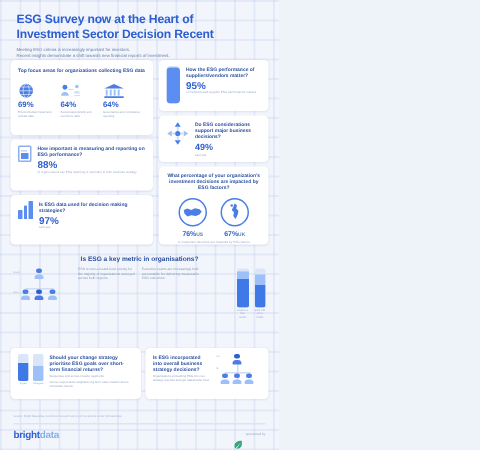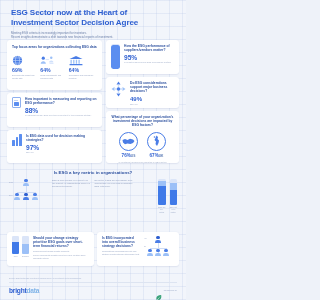--- a/index.html
+++ b/index.html
@@ -131,22 +131,22 @@
   .sp-txt{ font-size:2.2px; color:#9aa8c6; line-height:2.6px; }
 </style>
 </head>
 <body>
 
 <div class="page">
   <div class="grid-bg"></div>
 
   <div class="header">
     <div class="h-title">
-      <div>ESG Sector now at the Heart of</div>
-      <div>Investment Sector Decision Agree</div>
+      <div>ESG Survey now at the Heart of</div>
+      <div>Investment Sector Decision Recent</div>
     </div>
     <div class="h-sub">
       <div>Meeting ESG criteria is increasingly important for investors.</div>
       <div>Recent insights demonstrate a shift towards new financial reports of investment.</div>
     </div>
   </div>
 
   <div class="card" id="focus-card">
     <div class="card-title">Top focus areas for organizations collecting ESG data</div>
     <div class="focus-cols">

